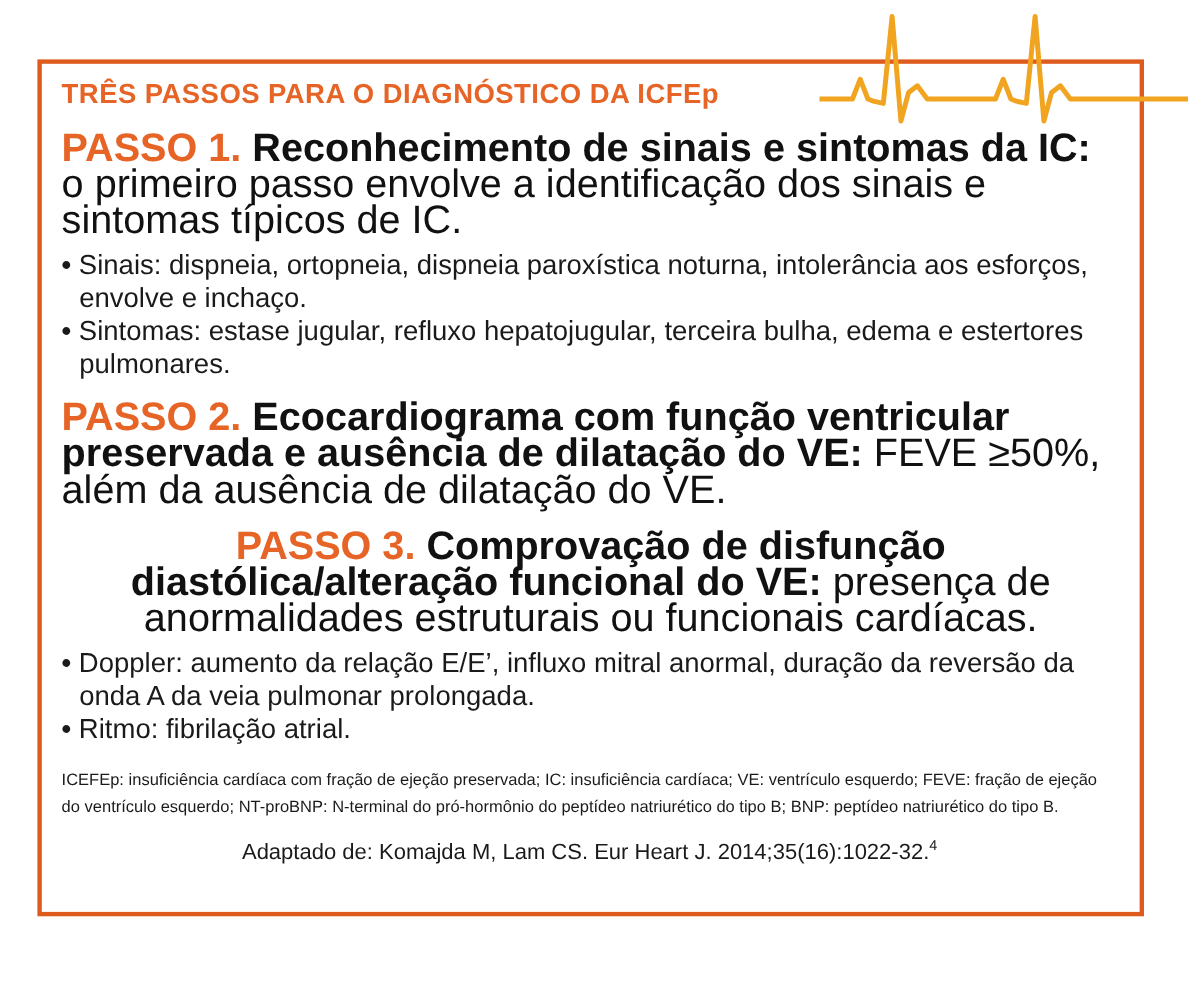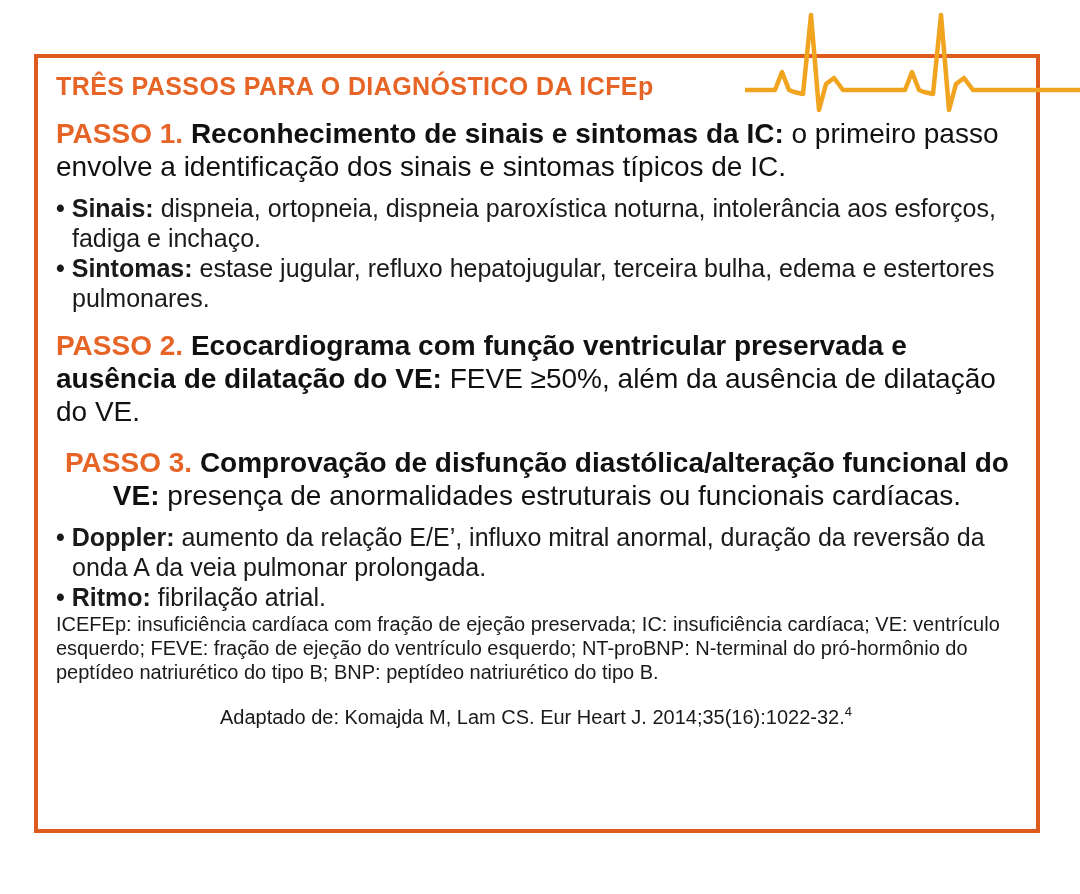--- a/index.html
+++ b/index.html
@@ -22,40 +22,40 @@
   }
   .title {
     margin:0;
     font-size:25px;
     font-weight:bold;
     letter-spacing:0.4px;
     color:#e66426;
   }
   .step {
     margin:16px 0 0 0;
-    font-size:28px;
+    font-size:36px;
     line-height:33px;
     font-weight:bold;
     color:#111111;
   }
   .step .label { color:#e66426; }
   .step .lead { font-weight:normal; }
   .step-3 { margin-top:18px;text-align:center; }
   .bullets { margin-top:10px; }
   .bullet {
     font-size:25px;
     line-height:30px;
     padding-left:16px;
     text-indent:-16px;
   }
   .bullet::before { content:"• "; font-weight:bold; }
-  .bullet .term { font-weight:bold; }
+  .bullet .term { font-weight:normal; }
   .footnote {
-    margin-top:0;
-    font-size:20px;
+    margin-top:20px;
+    font-size:15px;
     line-height:24px;
     color:#1a1a1a;
   }
   .citation {
     margin-top:6px;
     font-size:20px;
     text-align:center;
     padding-right:2px;
   }
   .citation sup { font-size:13px; }
@@ -69,21 +69,21 @@
 </head>
 <body>
 
 <div class="panel">
 
   <h1 class="title">TRÊS PASSOS PARA O DIAGNÓSTICO DA ICFEp</h1>
 
   <div>
     <p class="step"><span class="label">PASSO 1.</span> <span class="hb">Reconhecimento de sinais e sintomas da IC:</span> <span class="lead">o primeiro passo envolve a identificação dos sinais e sintomas típicos de IC.</span></p>
     <div class="bullets">
-      <div class="bullet"><span class="term">Sinais:</span> <span>dispneia, ortopneia, dispneia paroxística noturna, intolerância aos esforços, fadiga e inchaço.</span></div>
+      <div class="bullet"><span class="term">Sinais:</span> <span>dispneia, ortopneia, dispneia paroxística noturna, intolerância aos esforços, envolve e inchaço.</span></div>
       <div class="bullet"><span class="term">Sintomas:</span> <span>estase jugular, refluxo hepatojugular, terceira bulha, edema e estertores pulmonares.</span></div>
     </div>
   </div>
 
   <div>
     <p class="step"><span class="label">PASSO 2.</span> <span class="hb">Ecocardiograma com função ventricular preservada e ausência de dilatação do VE:</span> <span class="lead">FEVE ≥50%, além da ausência de dilatação do VE.</span></p>
   </div>
 
   <div>
     <p class="step step-3"><span class="label">PASSO 3.</span> <span class="hb">Comprovação de disfunção diastólica/alteração funcional do VE:</span> <span class="lead">presença de anormalidades estruturais ou funcionais cardíacas.</span></p>

